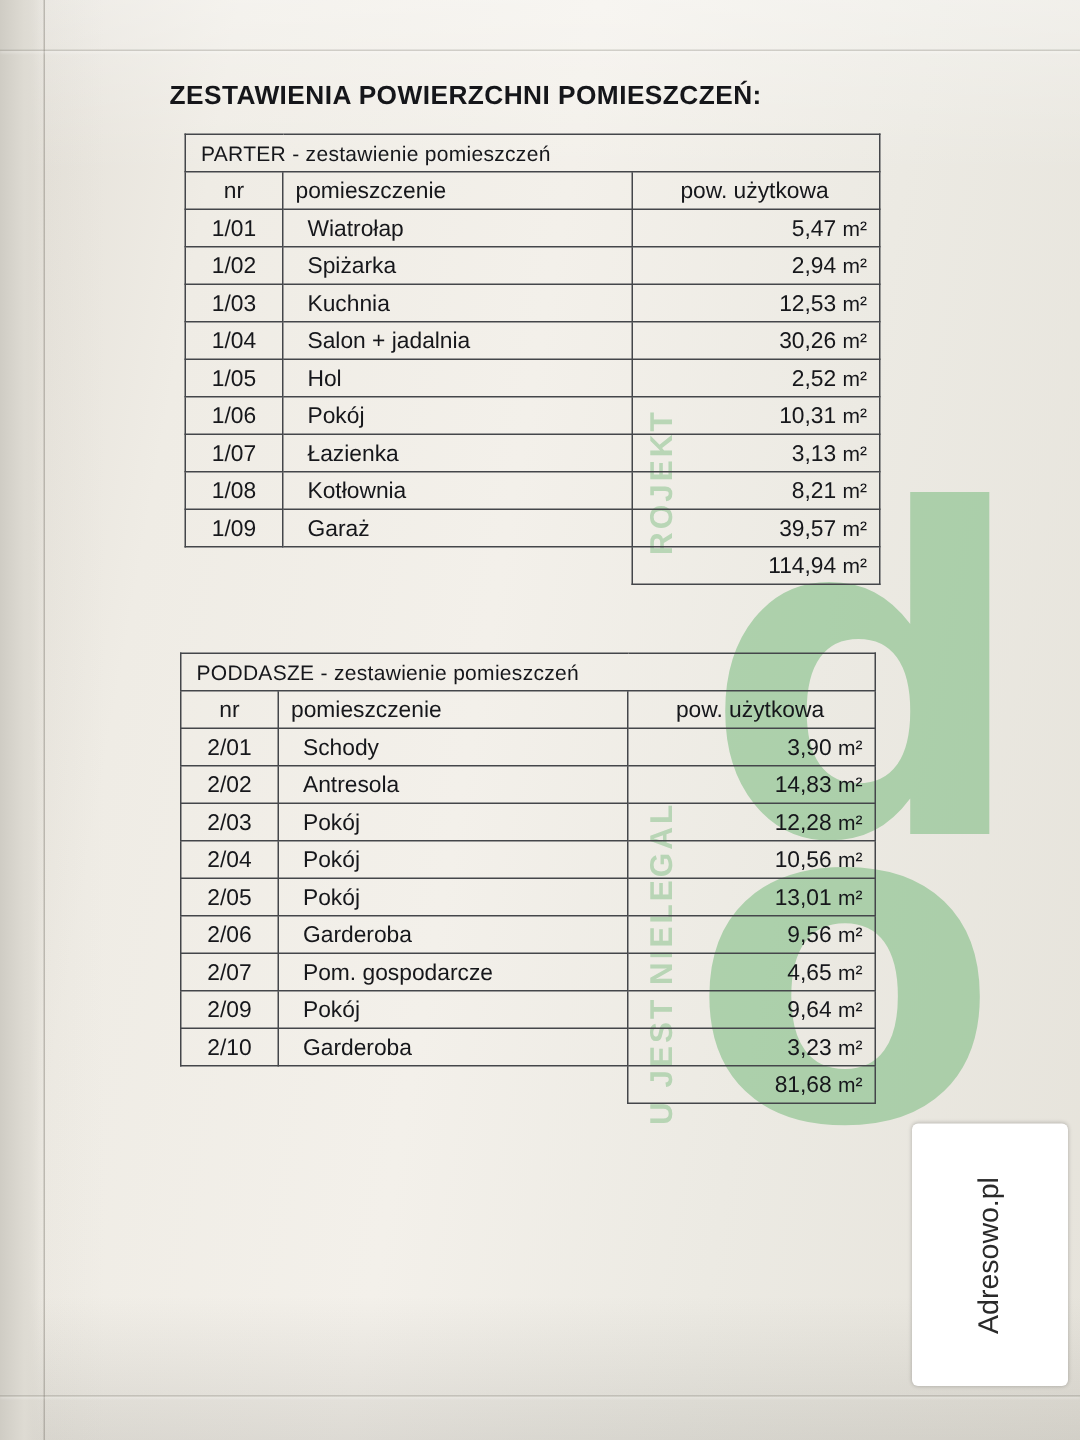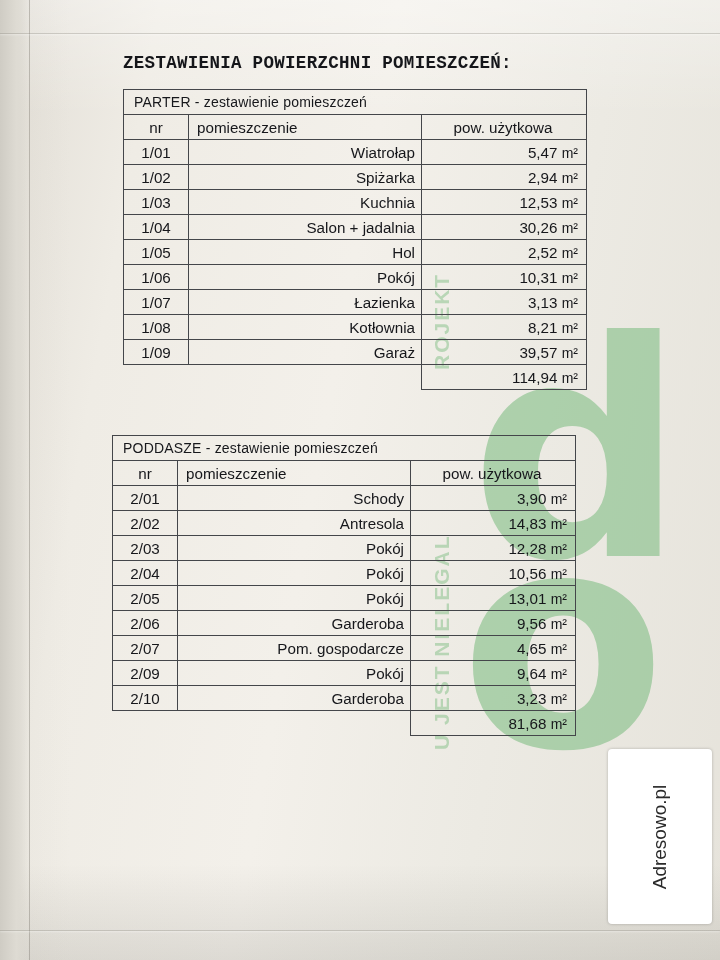--- a/index.html
+++ b/index.html
@@ -96,46 +96,46 @@
     font-size: 21px;
     letter-spacing: 2px;
     white-space: nowrap;
     color: #79bb7e;
     opacity: 0.85;
   }
 
   
   .doc-title {
     position: absolute;
-    left: 123px;
+    left: 113px;
     top: 53px;
     font-size: 17.5px;
     font-weight: bold;
     letter-spacing: 0.3px;
     color: #15161a;
-    font-family: Liberation Mono, monospace;
+    font-family: Liberation Sans, sans-serif;
   }
 
   
   .tbl {
     position: absolute;
     border-collapse: collapse;
     font-family: "Liberation Sans", sans-serif;
     color: #16171b;
     background: transparent;
   }
   .tbl td {
     border: 1px solid #44464a;
     padding: 2px 6px;
     font-size: 15.2px;
     height: 20px;
     background: transparent;
   }
   .tbl .c-nr { width: 52px; text-align: center; }
-  .tbl .c-name { width: 210px; text-align: right; padding-left: 16px; }
+  .tbl .c-name { width: 210px; text-align: left; padding-left: 16px; }
   .tbl .c-area { width: 150px; text-align: right; padding-right: 8px; }
   .tbl .hdr-span {
     text-align: left;
     font-size: 14px;
     padding-left: 10px;
     letter-spacing: 0.2px;
   }
   .tbl .col-head { text-align: center; }
   .tbl .col-head.left { text-align: left; padding-left: 8px; margin-top: 33px; }
   .tbl .sum-row .c-nr,
@@ -143,21 +143,21 @@
     border-left: none;
     border-bottom: none;
     border-top: none;
     border-right: none;
     background: transparent;
   }
   .tbl .blank-cell { border: none; }
   .unit { font-size: 14px; }
 
   #tbl-parter { left: 123px; top: 89px; }
-  #tbl-poddasze { left: 112px; top: 435px; }
+  #tbl-poddasze { left: 120px; top: 435px; }
 
   
   .badge {
     position: absolute;
     right: 8px;
     bottom: 36px;
     width: 104px;
     height: 175px;
     background: #ffffff;
     border-radius: 4px;

